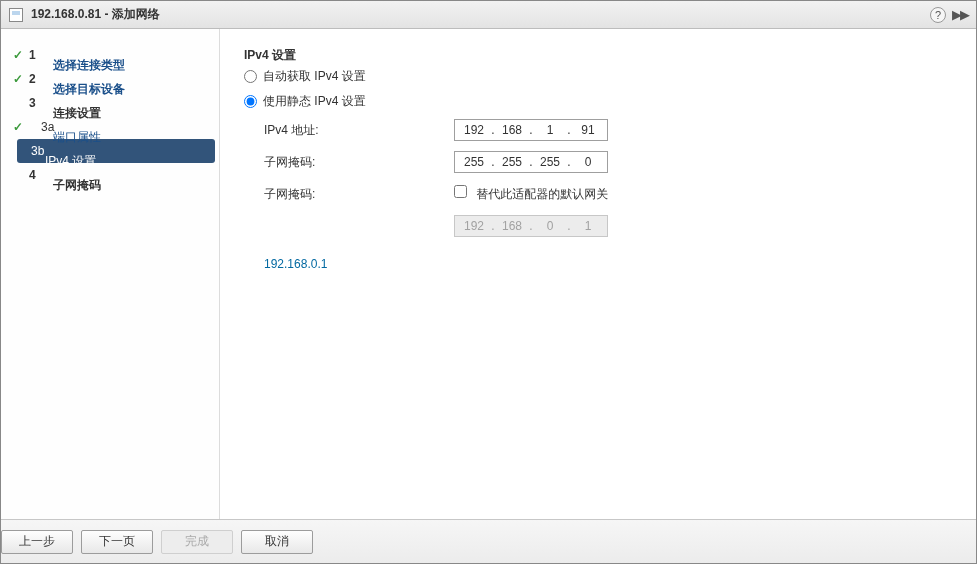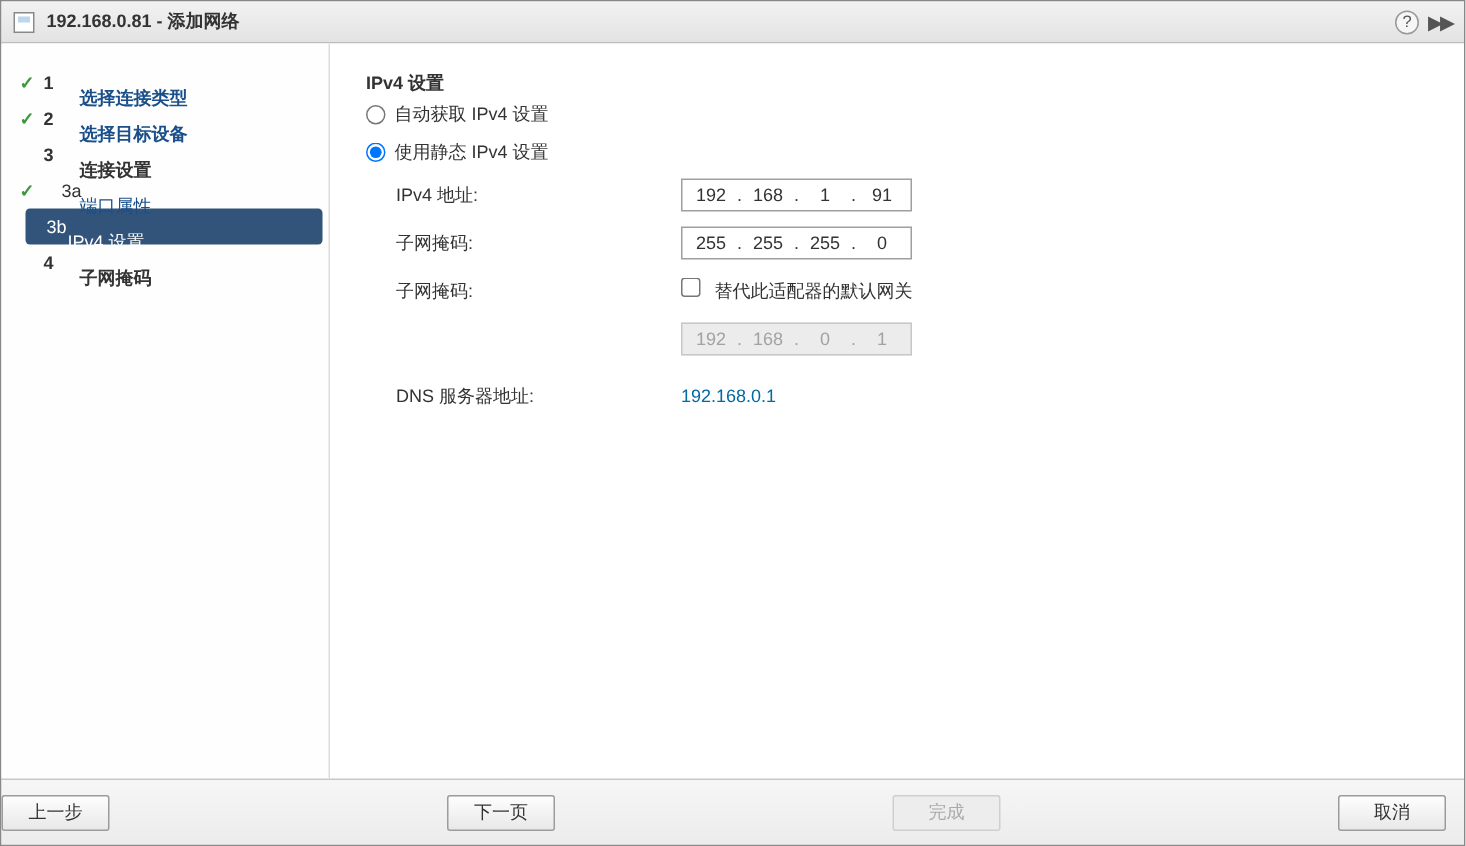--- a/index.html
+++ b/index.html
@@ -139,21 +139,21 @@
 .ip-box .oct { width: 30px; text-align: center; }
 .ip-box .dot { width: 8px; text-align: center; }
 .check-row input[type=checkbox] { margin-right: 6px; }
 .static-value { color: #0369a1; }
 
 .footer {
   height: 44px;
   border-top: 1px solid #c7c7c7;
   background: linear-gradient(#f6f6f6, #ececec);
   display: flex;
-  justify-content: space-between;
+  justify-content: flex-start;
   align-items: center;
   padding-right: 12px;
   gap: 8px;
 }
 .btn {
   min-width: 72px;
   height: 24px;
   border: 1px solid #9c9c9c;
   background: linear-gradient(#fefefe, #e8e8e8);
   border-radius: 2px;
@@ -264,21 +264,20 @@
             <span class="oct">192</span>
               <span class="dot">.</span>
             <span class="oct">168</span>
               <span class="dot">.</span>
             <span class="oct">0</span>
               <span class="dot">.</span>
             <span class="oct">1</span>
           </span>
         </div>
         <div class="form-row" style="margin-top:14px">
-          <span class="form-label">DNS 服务器地址:</span>
           <span class="static-value">192.168.0.1</span>
         </div>
       </div>
     </div>
   </div>
 
   <div class="footer">
     <button class="btn">上一步</button>
     <button class="btn">下一页</button>
     <button class="btn" disabled="">完成</button>

